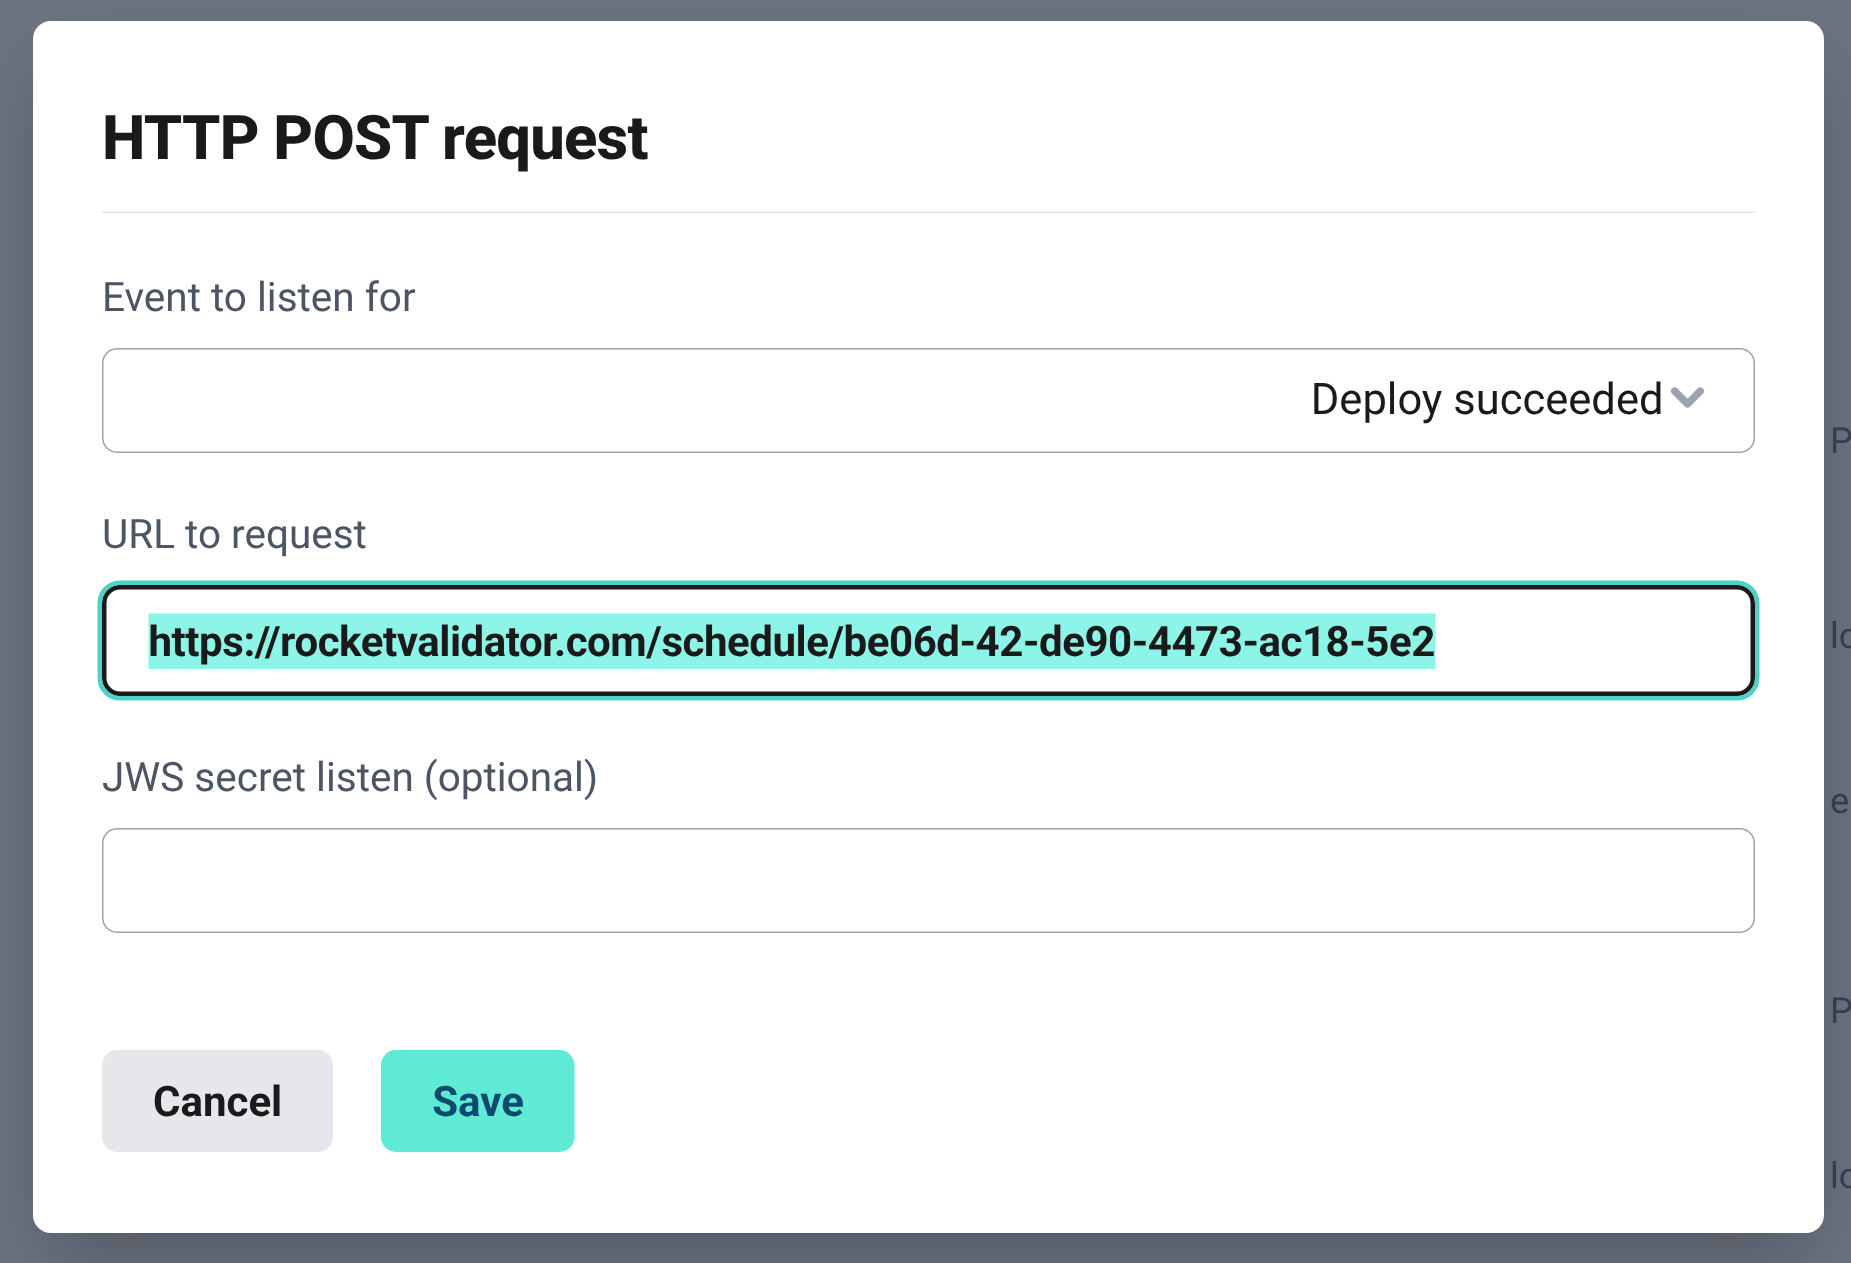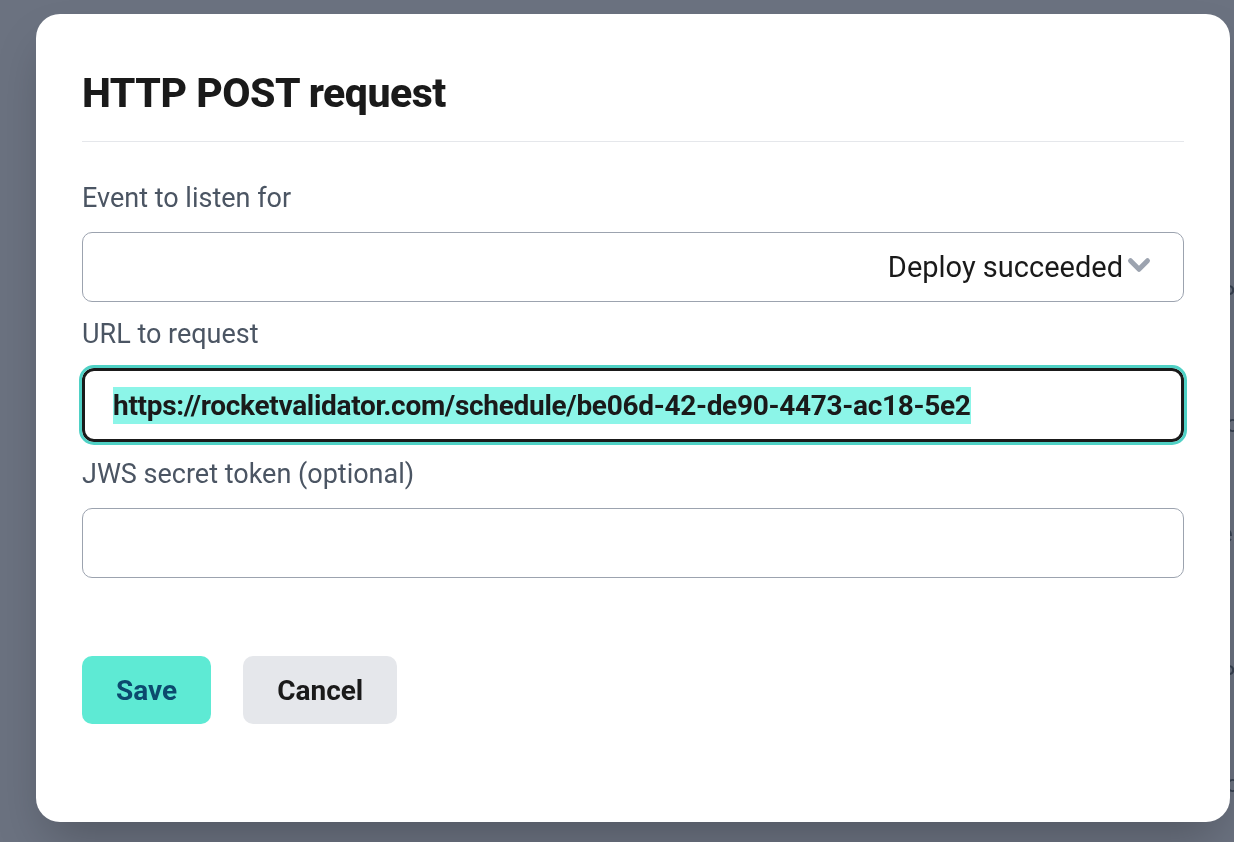--- a/index.html
+++ b/index.html
@@ -16,43 +16,43 @@
       overflow: hidden;
     }
     .bg-text {
       position: absolute;
       color: #374151;
       font-size: 24px;
       white-space: nowrap;
     }
     .modal {
       position: absolute;
-      left: 36px;
+      left: 22px;
       top: 14px;
       width: 1194px;
       height: 808px;
       background: #ffffff;
-      border-radius: 24px;
+      border-radius: 12px;
       box-shadow: 0 25px 50px -12px rgba(0, 0, 0, 0.25);
       padding: 55px 46px 28px 46px;
     }
     .modal-title {
       font-size: 41px;
       font-weight: 800;
       color: #1a1a1a;
       letter-spacing: -0.5px;
       margin-bottom: 24px;
     }
     .divider {
       border: none;
       border-top: 1px solid #e5e7eb;
       margin-bottom: 40px;
     }
     .form-group {
-      margin-bottom: 16px;
+      margin-bottom: 38px;
     }
     .form-label {
       display: block;
       font-size: 27px;
       font-weight: 400;
       color: #4b5563;
       margin-bottom: 18px;
     }
     .select-wrapper {
       position: relative;
@@ -165,21 +165,21 @@
   </div>
 
   <div class="form-group">
     <label class="form-label">URL to request</label>
     <div class="url-highlight-wrap">
       <span class="url-value">https://rocketvalidator.com/schedule/be06d-42-de90-4473-ac18-5e2</span>
     </div>
   </div>
 
   <div class="form-group">
-    <label class="form-label">JWS secret token (optional)</label>
+    <label class="form-label">JWS secret listen (optional)</label>
     <input type="text" class="text-input" value="" style="">
   </div>
 
   <div class="button-row">
+    <button class="btn btn-secondary">Cancel</button>
     <button class="btn btn-primary">Save</button>
-    <button class="btn btn-secondary">Cancel</button>
   </div>
 </div>
 
 </body></html>

